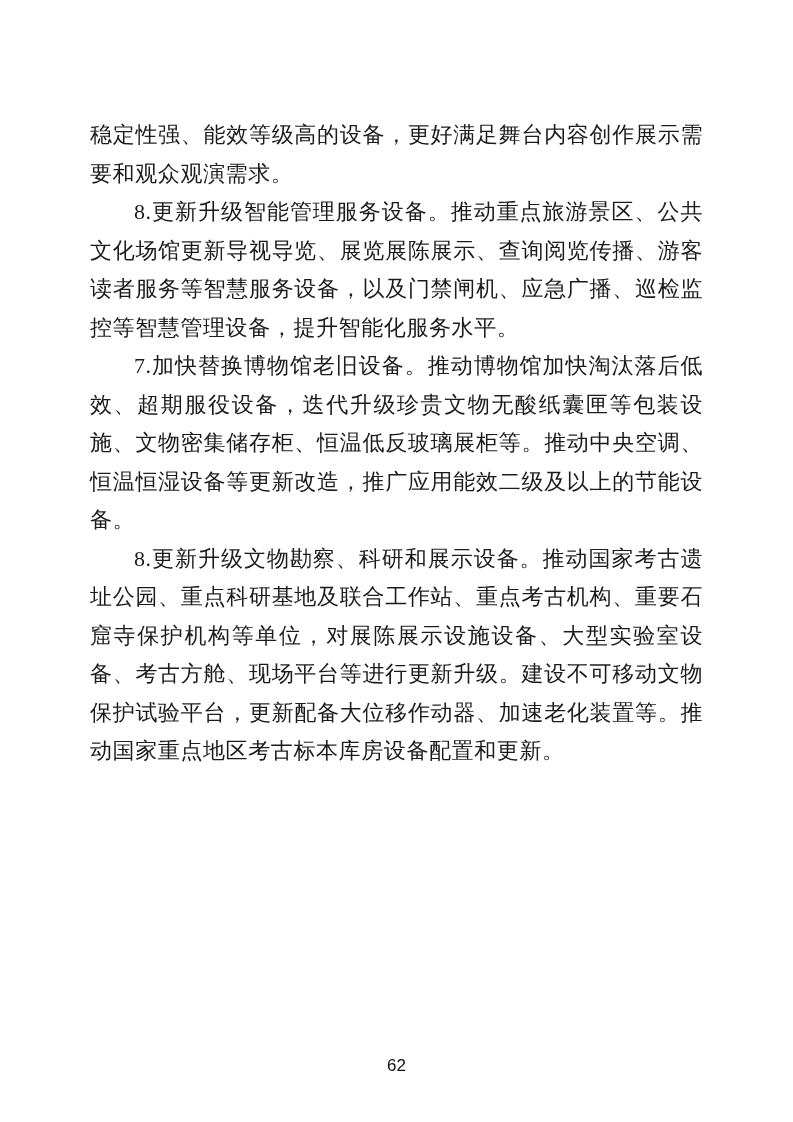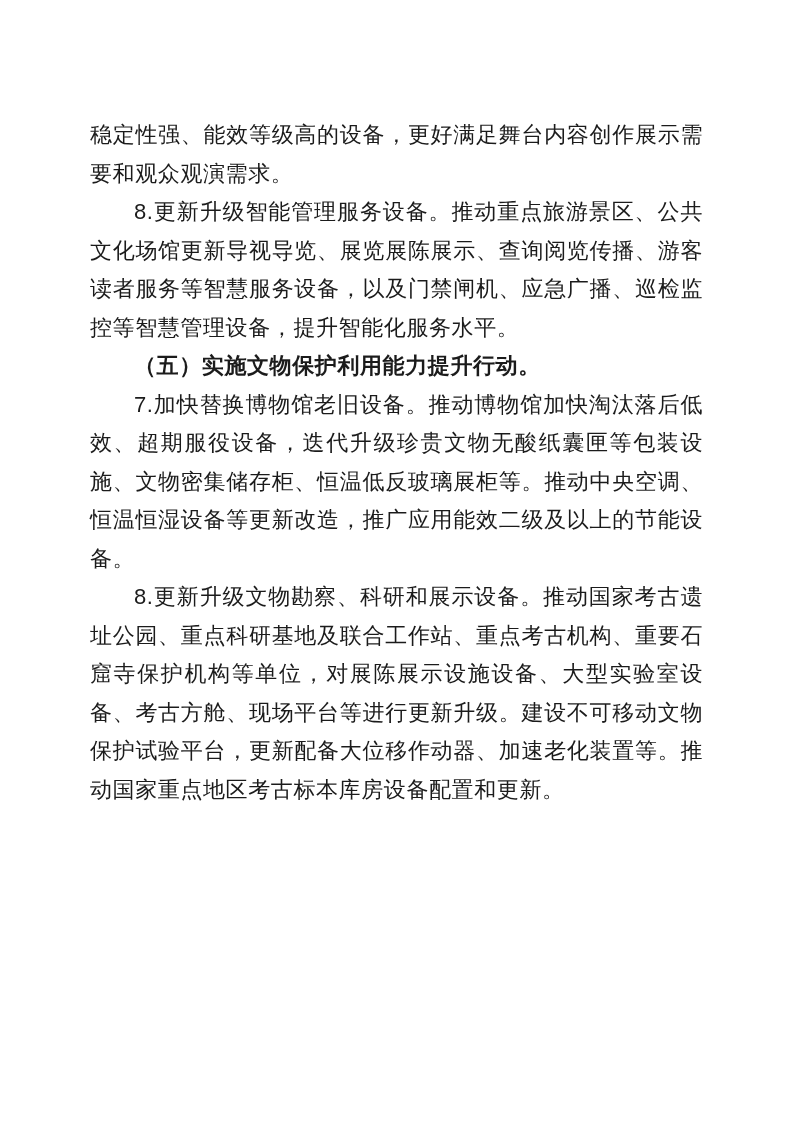--- a/index.html
+++ b/index.html
@@ -16,21 +16,21 @@
     color: #1b1b1b;
   }
   .content {
     position: absolute;
     left: 90px;
     top: 116px;
     width: 613px;
   }
   .body-par, .heading {
     margin: 0;
-    font-family: Liberation Sans, sans-serif;
+    font-family: Liberation Serif, serif;
     font-size: 22px;
     line-height: 38.5px;
     letter-spacing: 0.6px;
     color: #1b1b1b;
   }
   .body-par {
     text-align: justify;
     text-indent: 2em;
   }
   .body-par.no-indent {
@@ -52,17 +52,17 @@
     color: #111111;
   }
 </style>
 </head>
 <body>
 
 <div class="page">
   <div class="content">
     <p class="body-par no-indent">稳定性强、能效等级高的设备，更好满足舞台内容创作展示需要和观众观演需求。</p>
     <p class="body-par">8.更新升级智能管理服务设备。推动重点旅游景区、公共文化场馆更新导视导览、展览展陈展示、查询阅览传播、游客读者服务等智慧服务设备，以及门禁闸机、应急广播、巡检监控等智慧管理设备，提升智能化服务水平。</p>
-    <p class="heading">（五）实施文物保护利用能力提升行动。</p>
     <p class="body-par">7.加快替换博物馆老旧设备。推动博物馆加快淘汰落后低效、超期服役设备，迭代升级珍贵文物无酸纸囊匣等包装设施、文物密集储存柜、恒温低反玻璃展柜等。推动中央空调、恒温恒湿设备等更新改造，推广应用能效二级及以上的节能设备。</p>
     <p class="body-par">8.更新升级文物勘察、科研和展示设备。推动国家考古遗址公园、重点科研基地及联合工作站、重点考古机构、重要石窟寺保护机构等单位，对展陈展示设施设备、大型实验室设备、考古方舱、现场平台等进行更新升级。建设不可移动文物保护试验平台，更新配备大位移作动器、加速老化装置等。推动国家重点地区考古标本库房设备配置和更新。</p>
   </div>
+  <div class="footer">62</div>
 </div>
 
 </body></html>

